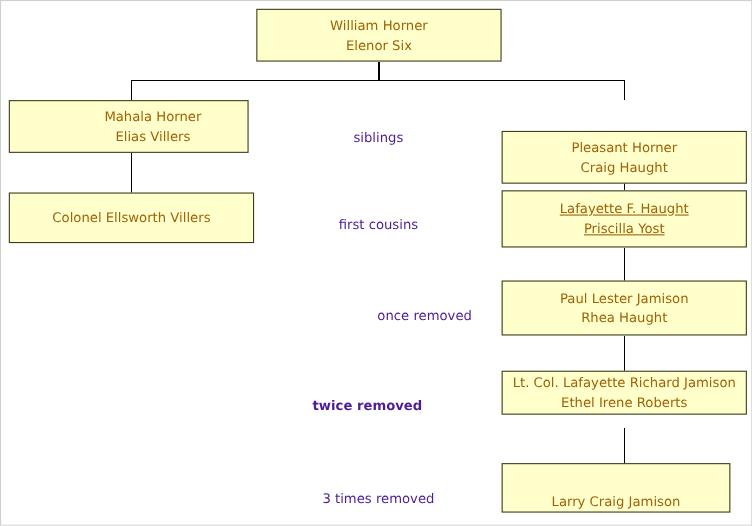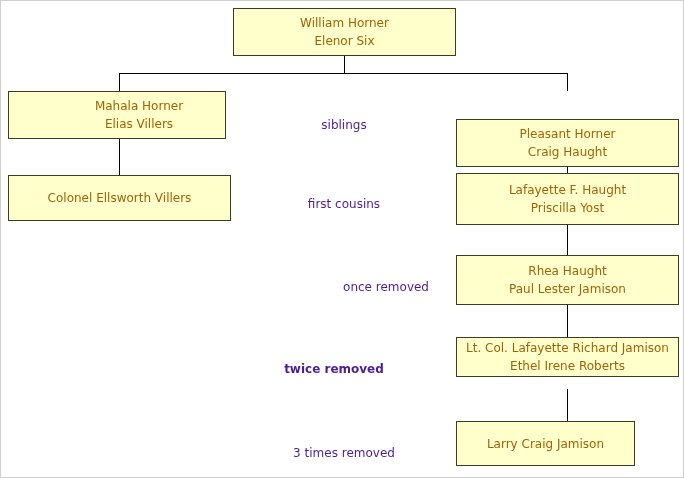--- a/index.html
+++ b/index.html
@@ -86,36 +86,36 @@
 
   <div class="node" style="left:455px; top:90px; width:223px; height:48px;margin-top:28px;">
     <div>Pleasant Horner</div>
     <div>Craig Haught</div>
   </div>
 
   <div class="node" style="left:7px; top:174px; width:223px; height:46px;">
     <div>Colonel Ellsworth Villers</div>
   </div>
 
-  <div class="node" style="left:455px; top:172px; width:223px; height:52px;">
+  <div class="node" style="left:455px; top:172px; width:223px; height:52px;text-decoration:underline;">
     <div>Lafayette F. Haught</div>
     <div>Priscilla Yost</div>
   </div>
 
   <div class="node" style="left:455px; top:254px; width:223px; height:50px;">
+    <div>Paul Lester Jamison</div>
     <div>Rhea Haught</div>
-    <div>Paul Lester Jamison</div>
   </div>
 
   <div class="node" style="left:455px; top:336px; width:223px; height:40px;">
     <div>Lt. Col. Lafayette Richard Jamison</div>
     <div>Ethel Irene Roberts</div>
   </div>
 
-  <div class="node" style="left:455px; top:420px; width:179px; height:45px;">
+  <div class="node" style="left:455px; top:420px; width:208px; height:45px;justify-content:flex-end;">
     <div>Larry Craig Jamison</div>
   </div>
 
   <div class="rel-label" style="left:258px; top:117px;">siblings</div>
 
   <div class="rel-label" style="left:258px; top:196px;">first cousins</div>
 
   <div class="rel-label" style="left:258px; top:279px;text-align:right;">once removed</div>
 
   <div class="rel-label" style="left:248px; top:361px;font-weight:bold;">twice removed</div>

